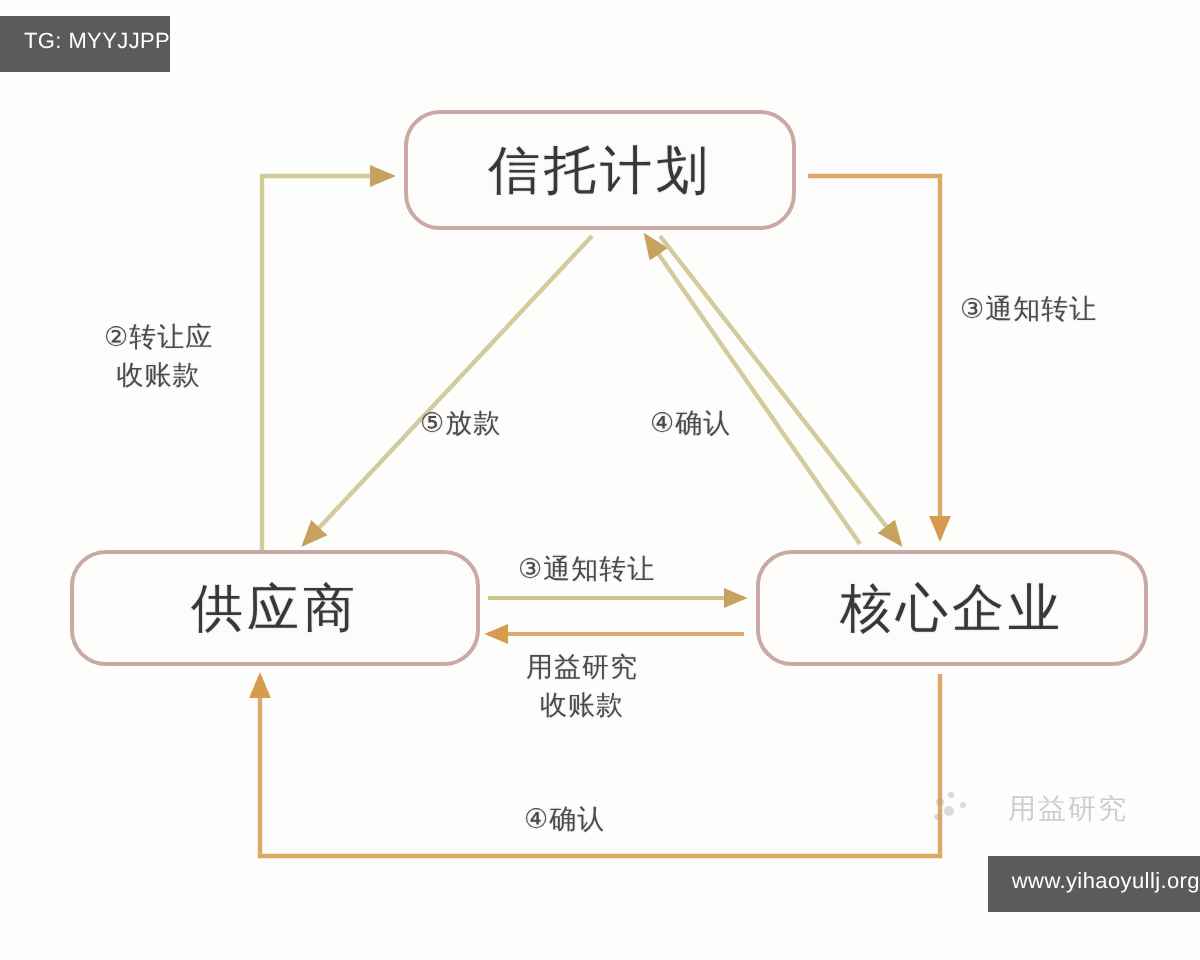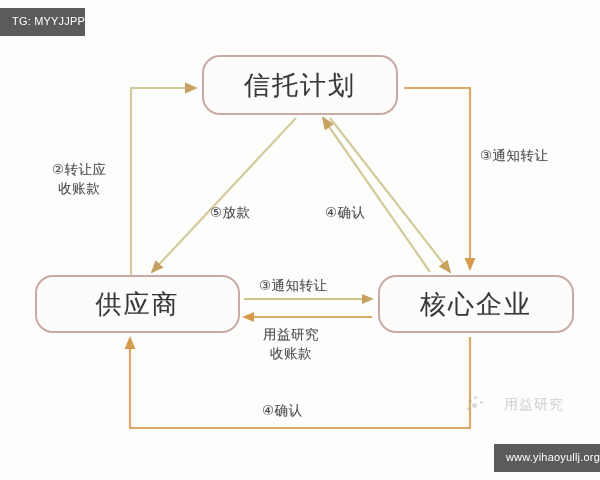--- a/index.html
+++ b/index.html
@@ -24,21 +24,21 @@
     background: #5b5b5b;
     color: #ffffff;
     font-size: 11px;
     line-height: 1;
     letter-spacing: .2px;
     padding: 8px 0 9px 12px;
     white-space: nowrap;
     font-family: "Liberation Sans", "DejaVu Sans", sans-serif;
   }
   #badge-tl { left: 0px;  top: 8px; }
-  #badge-br { right: 0px; bottom: 8px; }
+  #badge-br { right: 0px; bottom: 24px; }
 
   
   #wires {
     position: absolute;
     left: 0; top: 0;
     width: 600px; height: 480px;
   }
 
   
   .node {

